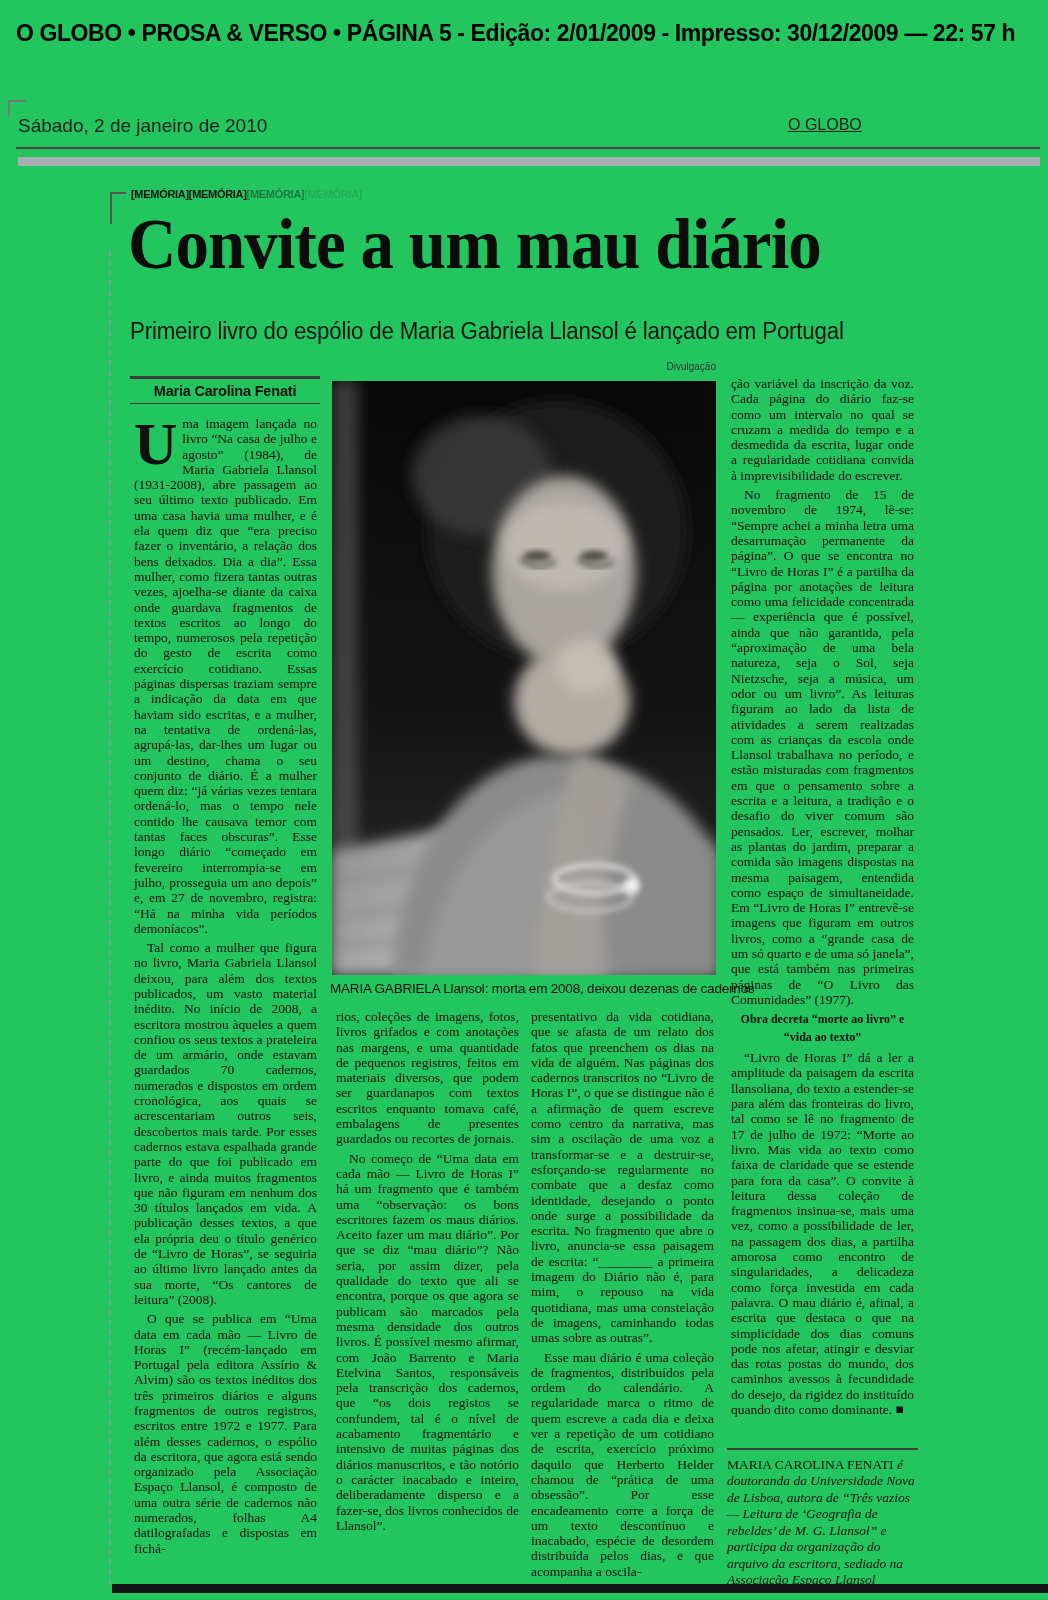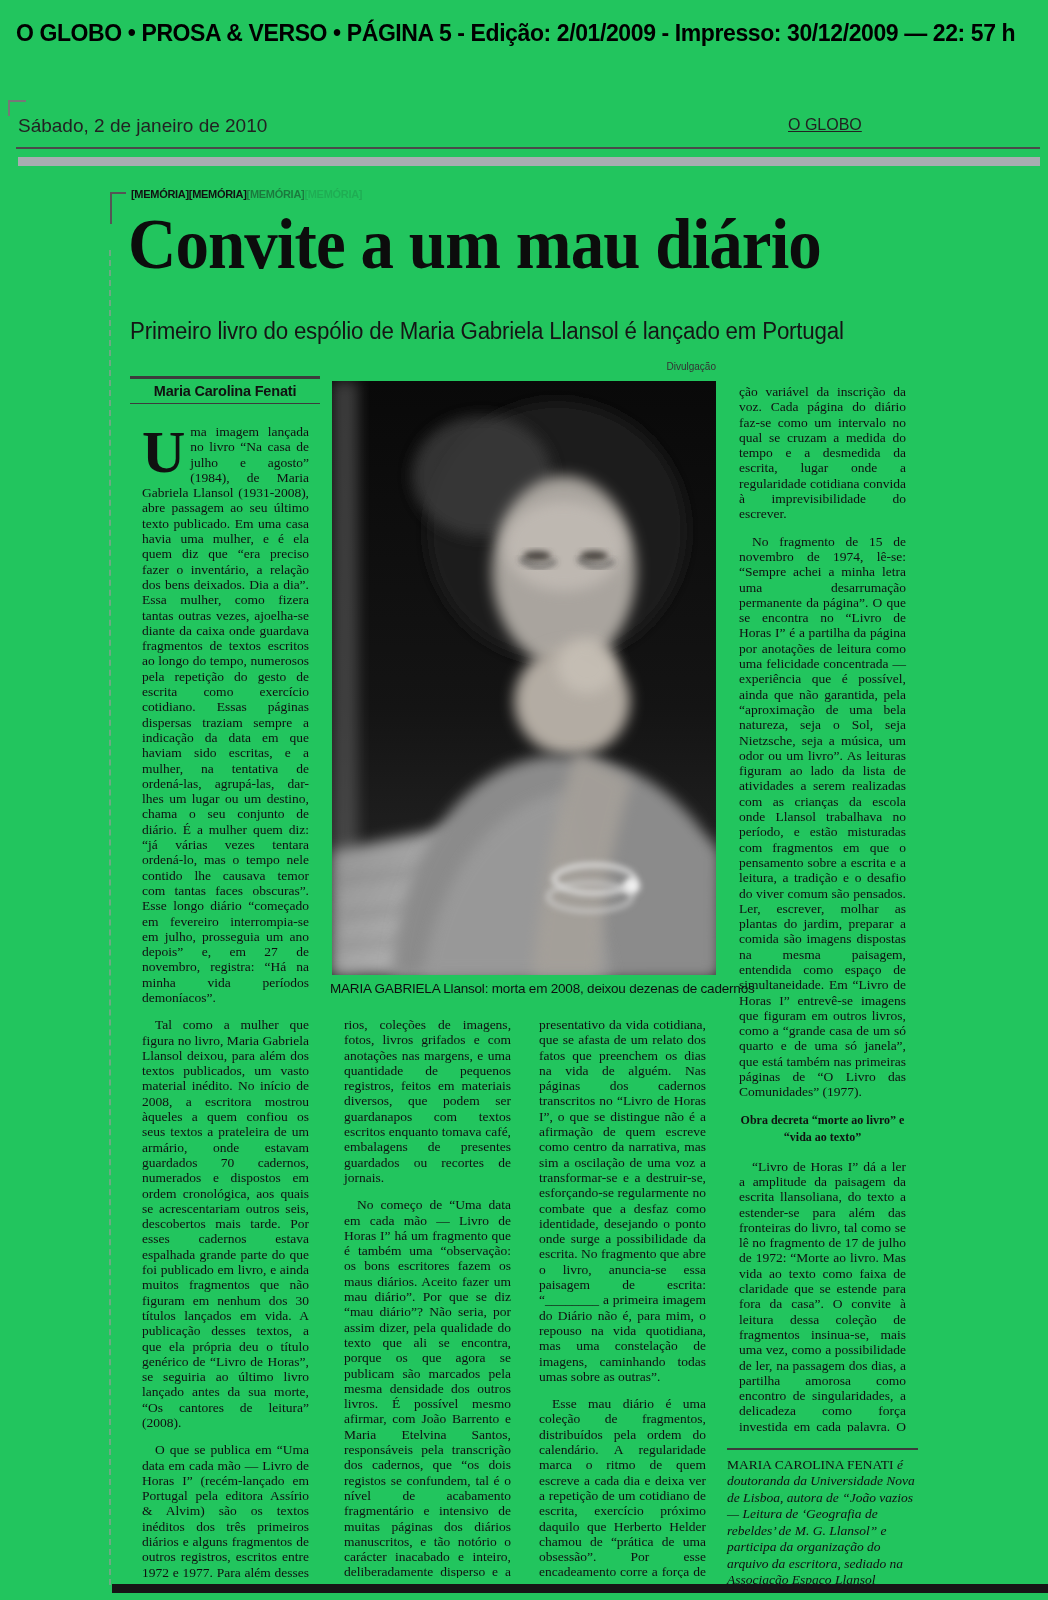--- a/index.html
+++ b/index.html
@@ -35,21 +35,21 @@
   .byline-box .r2{height:1px;background:#3c3c3c;margin-top:4px;}
 
   
   .credit{left:332px;top:361px;width:384px;text-align:right;font-size:10px;color:#333;}
   .photo{left:332px;top:381px;width:384px;height:594px;background:#0d0d0d;overflow:hidden;}
   .caption{left:330px;top:981px;width:390px;font-size:13.5px;letter-spacing:-0.2px;color:#0e0e0e;white-space:nowrap;}
 
   
   .col{width:191px;font-family:"Liberation Serif",serif;font-size:13.5px;line-height:15.3px;
        text-align:justify;color:#101010;overflow:hidden;hyphens:auto;}
-  .col p{margin:12px;}
+  .col p{margin:4px;}
   .col p.ind{text-indent:13px;}
   .col1{left:130px;top:412px;height:1165px;}
   .col2{left:332px;top:1005px;height:573px;}
   .col3{left:527px;top:1005px;height:573px;}
   .col4{left:727px;top:372px;height:1060px;}
   .dropcap{float:left;font-weight:bold;font-size:60px;line-height:48px;padding:4px 5px 0 0;font-family:"Liberation Serif",serif;}
   .col-subhead{font-family:"Liberation Serif",serif;font-weight:bold;font-size:12px;line-height:17.5px;
                text-align:center;margin:9px 0 6px 0;text-indent:0;}
 
   
@@ -156,18 +156,18 @@
 
   <div class="abs col col4">
     <p>ção variável da inscrição da voz. Cada página do diário faz-se como um intervalo no qual se cruzam a medida do tempo e a desmedida da escrita, lugar onde a regularidade cotidiana convida à imprevisibilidade do escrever.</p>
     <p class="ind">No fragmento de 15 de novembro de 1974, lê-se: “Sempre achei a minha letra uma desarrumação permanente da página”. O que se encontra no “Livro de Horas I” é a partilha da página por anotações de leitura como uma felicidade concentrada — experiência que é possível, ainda que não garantida, pela “aproximação de uma bela natureza, seja o Sol, seja Nietzsche, seja a música, um odor ou um livro”. As leituras figuram ao lado da lista de atividades a serem realizadas com as crianças da escola onde Llansol trabalhava no período, e estão misturadas com fragmentos em que o pensamento sobre a escrita e a leitura, a tradição e o desafio do viver comum são pensados. Ler, escrever, molhar as plantas do jardim, preparar a comida são imagens dispostas na mesma paisagem, entendida como espaço de simultaneidade. Em “Livro de Horas I” entrevê-se imagens que figuram em outros livros, como a “grande casa de um só quarto e de uma só janela”, que está também nas primeiras páginas de “O Livro das Comunidades” (1977).</p>
     <p class="col-subhead">Obra decreta “morte ao livro” e “vida ao texto”</p>
     <p class="ind">“Livro de Horas I” dá a ler a amplitude da paisagem da escrita llansoliana, do texto a estender-se para além das fronteiras do livro, tal como se lê no fragmento de 17 de julho de 1972: “Morte ao livro. Mas vida ao texto como faixa de claridade que se estende para fora da casa”. O convite à leitura dessa coleção de fragmentos insinua-se, mais uma vez, como a possibilidade de ler, na passagem dos dias, a partilha amorosa como encontro de singularidades, a delicadeza como força investida em cada palavra. O mau diário é, afinal, a escrita que destaca o que na simplicidade dos dias comuns pode nos afetar, atingir e desviar das rotas postas do mundo, dos caminhos avessos à fecundidade do desejo, da rigidez do instituído quando dito como dominante. ■</p>
   </div>
 
   <div class="abs footnote">
     <div class="fr"></div>
-    <span class="fname">MARIA CAROLINA FENATI</span><span class="frest"> é doutoranda da Universidade Nova de Lisboa, autora de “João vazios — Leitura de ‘Geografia de rebeldes’ de M. G. Llansol” e participa da organização do arquivo da escritora, sediado na Associação Espaço Llansol</span>
+    <span class="fname">MARIA CAROLINA FENATI</span><span class="frest"> é doutoranda da Universidade Nova de Lisboa, autora de “Três vazios — Leitura de ‘Geografia de rebeldes’ de M. G. Llansol” e participa da organização do arquivo da escritora, sediado na Associação Espaço Llansol</span>
   </div>
 
   <div class="abs bottom-bar"></div>
 
 </div>
 
 </body></html>

